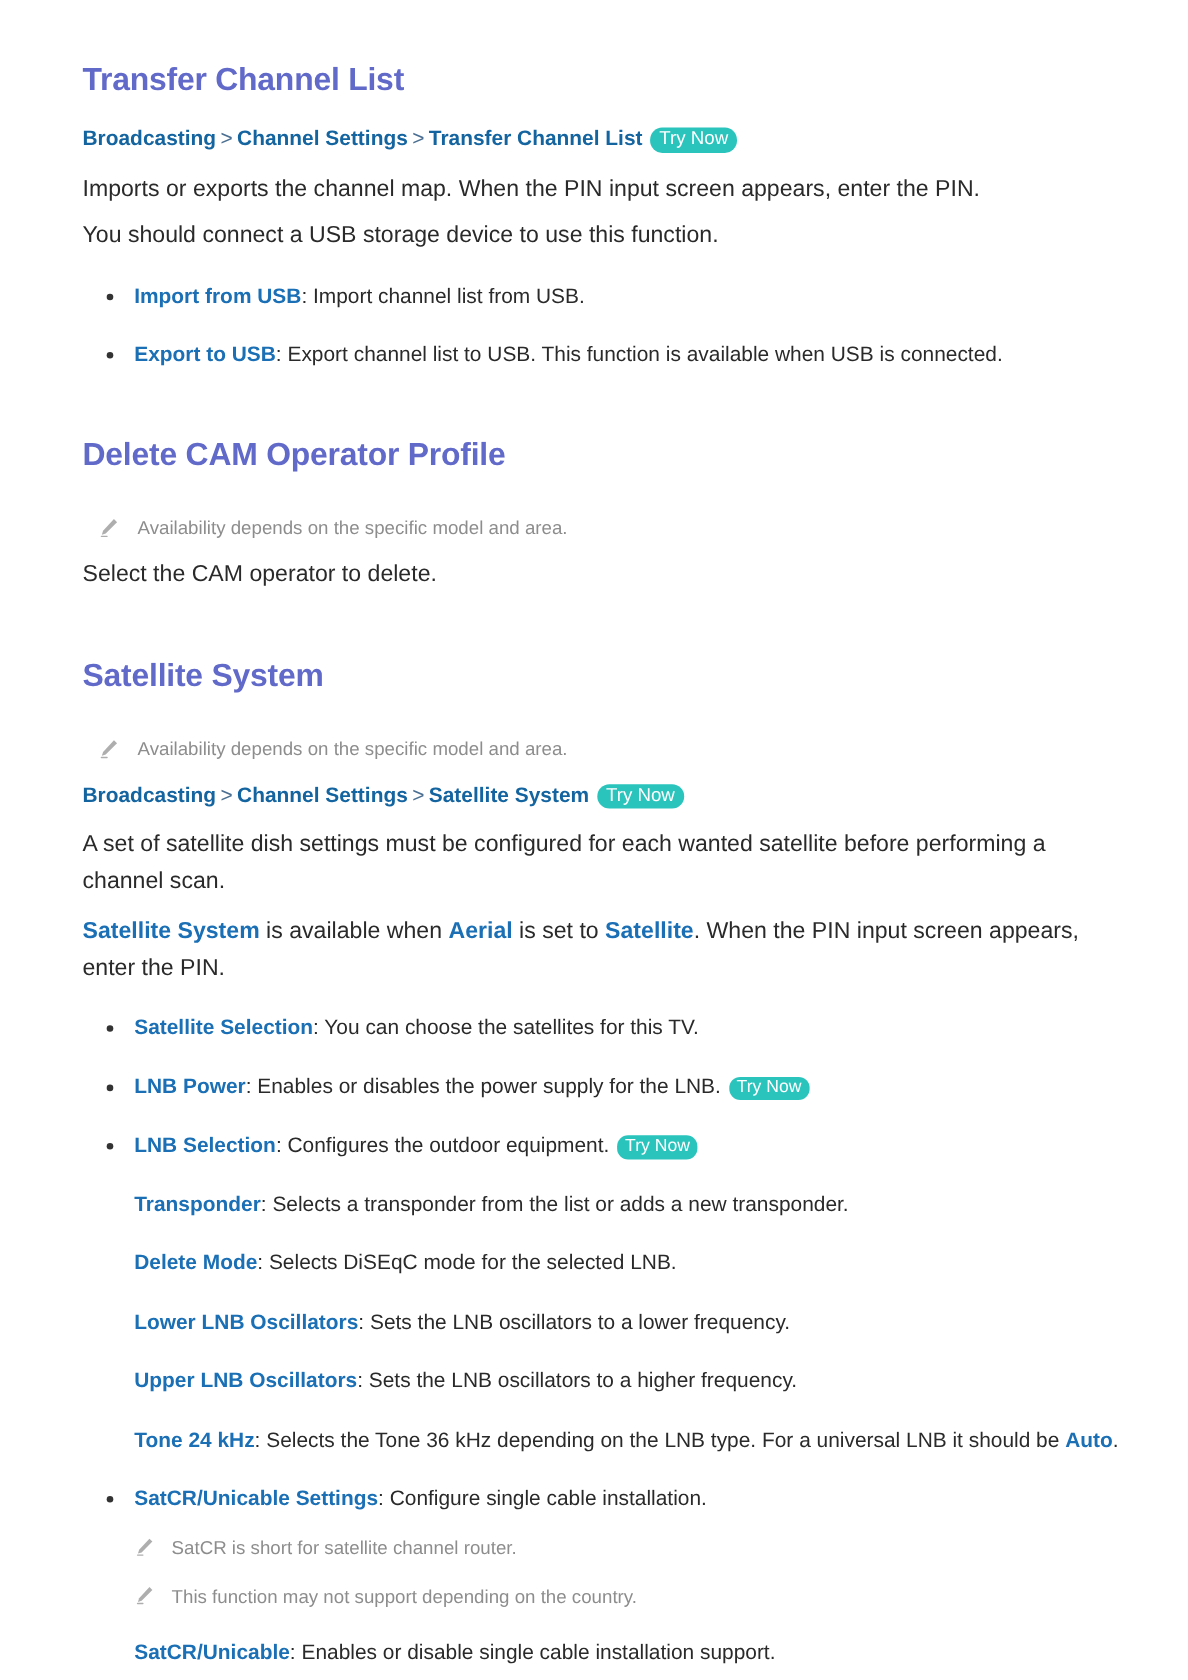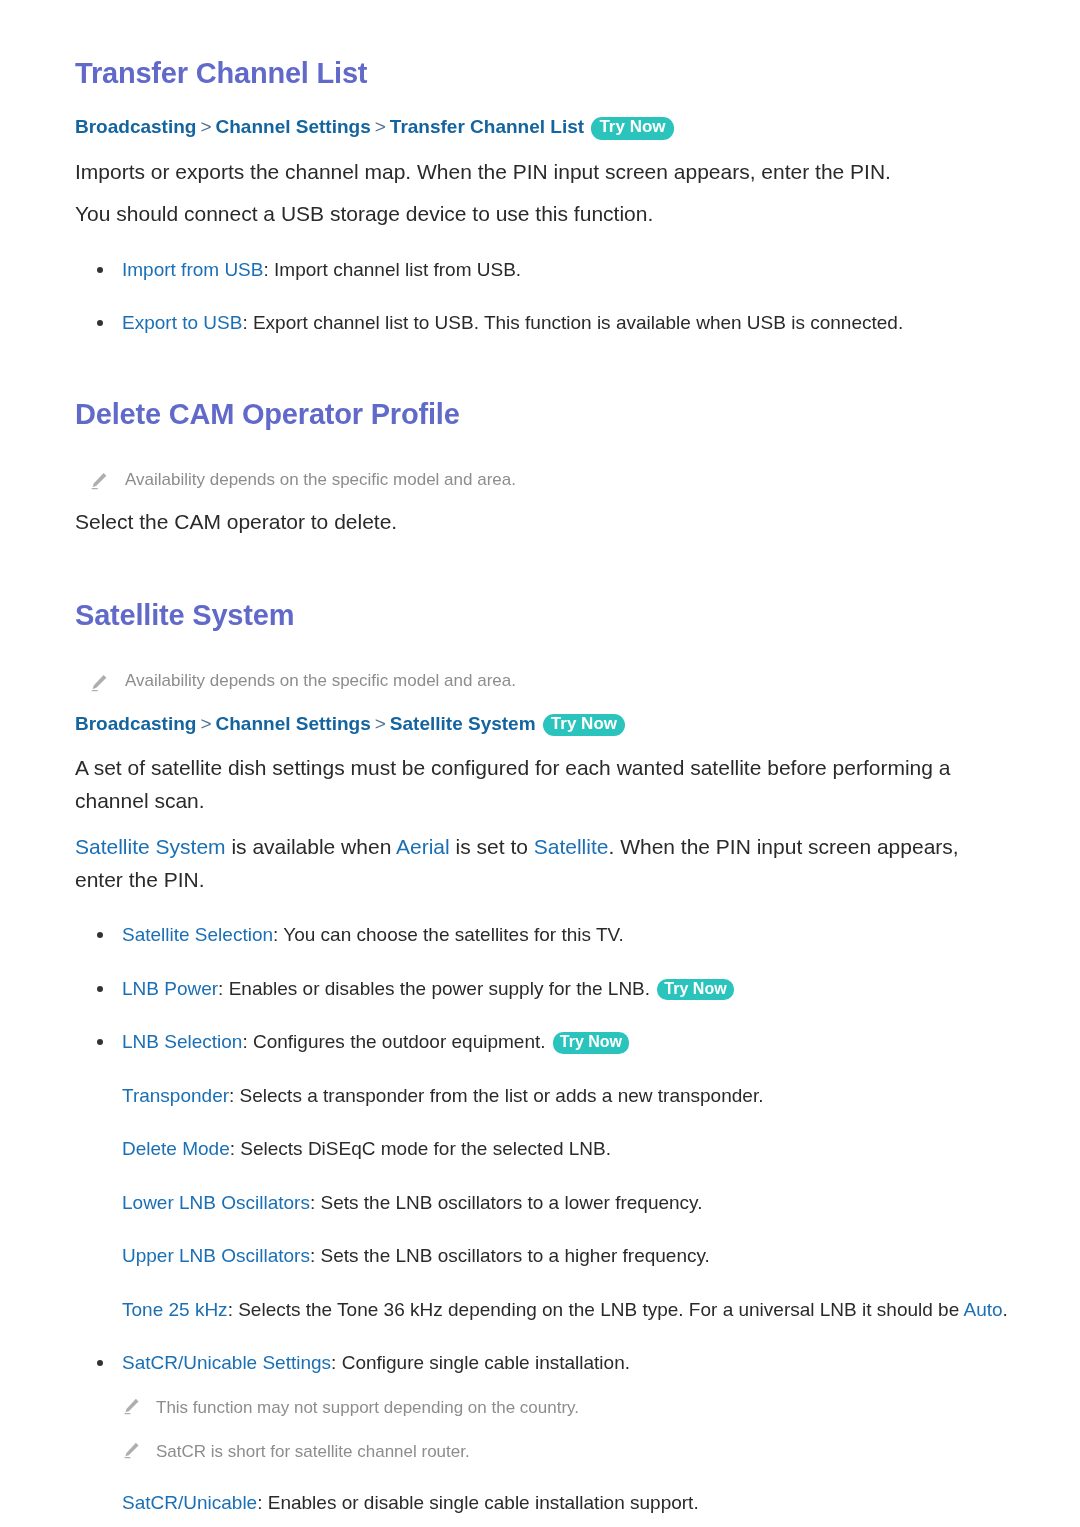--- a/index.html
+++ b/index.html
@@ -43,21 +43,21 @@
     font-weight: normal;
     padding: 0 4px;
   }
   .breadcrumb .crumb { color: #1464a0; margin-top: 38px; }
 
   .trynow {
     display: inline-block;
     background: #2ac4bd;
     color: #ffffff;
     font-size: 17px;
-    font-weight: bold;
+    font-weight: normal;
     border-radius: 11px;
     padding: 1px 8px 3px 8px;
     line-height: 1.1;
     vertical-align: 1px;
     margin-left: 2px;
     white-space: nowrap;
   }
   .trynow.inline-sm {
     font-size: 16px;
     border-radius: 10px;
@@ -68,21 +68,21 @@
     font-size: 21px;
     color: #2a2a2a;
     line-height: 1.55;
     margin: 14px 0 0 0;
     max-width: 935px;
   }
   p.body-text.tight { margin-top: 10px; }
 
   .note {
     display: flex;
-    align-items: center;
+    align-items: flex-start;
     margin: 13px 0 0 14px;
   }
   .note .pencil {
     flex: 0 0 auto;
     width: 20px;
     height: 20px;
     margin-right: 16px;
     margin-top: 3px;
   }
   .note .note-text {
@@ -110,21 +110,21 @@
     position: absolute;
     left: 22px;
     top: 12px;
     width: 6px;
     height: 6px;
     border-radius: 50%;
     background: #333333;
   }
   .term {
     color: #1a6fb5;
-    font-weight: normal;
+    font-weight: bold;
   }
   .sub-item {
     font-size: 19px;
     line-height: 1.55;
     color: #2a2a2a;
     margin: 24px 0 0 47px;
     max-width: 920px;
   }
   .sub-note {
     display: flex;
@@ -218,43 +218,43 @@
       <li><span class="term">Satellite Selection</span><span>: You can choose the satellites for this TV.</span></li>
       <li><span class="term">LNB Power</span><span>: Enables or disables the power supply for the LNB.</span> <span class="trynow inline-sm">Try Now</span></li>
       <li><span class="term">LNB Selection</span><span>: Configures the outdoor equipment.</span> <span class="trynow inline-sm">Try Now</span></li>
     </ul>
 
     <div class="sub-item"><span class="term">Transponder</span><span>: Selects a transponder from the list or adds a new transponder.</span></div>
     <div class="sub-item"><span class="term">Delete Mode</span><span>: Selects DiSEqC mode for the selected LNB.</span></div>
     <div class="sub-item"><span class="term">Lower LNB Oscillators</span><span>: Sets the LNB oscillators to a lower frequency.</span></div>
     <div class="sub-item"><span class="term">Upper LNB Oscillators</span><span>: Sets the LNB oscillators to a higher frequency.</span></div>
 
-    <div class="sub-item"><span class="term">Tone 25 kHz</span><span>: Selects the Tone 36 kHz depending on the LNB type. For a universal LNB it should be </span><span class="term">Auto</span><span>.</span></div>
+    <div class="sub-item"><span class="term">Tone 24 kHz</span><span>: Selects the Tone 36 kHz depending on the LNB type. For a universal LNB it should be </span><span class="term">Auto</span><span>.</span></div>
 
     <ul class="bullets">
       <li><span class="term">SatCR/Unicable Settings</span><span>: Configure single cable installation.</span></li>
     </ul>
 
     <div class="sub-note">
       <span class="pencil">
         <svg viewBox="0 0 20 20" width="19" height="19" aria-hidden="true">
           <path d="M14.6 1.9 L17.4 4.7 L7.1 15.0 L3.6 16.1 L4.7 12.6 Z" fill="#aeaeae"></path>
           <path d="M3.2 17.6 L8.3 17.6" stroke="#aeaeae" stroke-width="1.3" fill="none" stroke-linecap="round"></path>
         </svg>
       </span>
+      <span class="note-text">SatCR is short for satellite channel router.</span>
+    </div>
+
+    <div class="sub-note">
+      <span class="pencil">
+        <svg viewBox="0 0 20 20" width="19" height="19" aria-hidden="true">
+          <path d="M14.6 1.9 L17.4 4.7 L7.1 15.0 L3.6 16.1 L4.7 12.6 Z" fill="#aeaeae"></path>
+          <path d="M3.2 17.6 L8.3 17.6" stroke="#aeaeae" stroke-width="1.3" fill="none" stroke-linecap="round"></path>
+        </svg>
+      </span>
       <span class="note-text">This function may not support depending on the country.</span>
     </div>
 
-    <div class="sub-note">
-      <span class="pencil">
-        <svg viewBox="0 0 20 20" width="19" height="19" aria-hidden="true">
-          <path d="M14.6 1.9 L17.4 4.7 L7.1 15.0 L3.6 16.1 L4.7 12.6 Z" fill="#aeaeae"></path>
-          <path d="M3.2 17.6 L8.3 17.6" stroke="#aeaeae" stroke-width="1.3" fill="none" stroke-linecap="round"></path>
-        </svg>
-      </span>
-      <span class="note-text">SatCR is short for satellite channel router.</span>
-    </div>
-
     <div class="sub-item"><span class="term">SatCR/Unicable</span><span>: Enables or disable single cable installation support.</span></div>
 
   </section>
 
 </div>
 
 </body></html>

